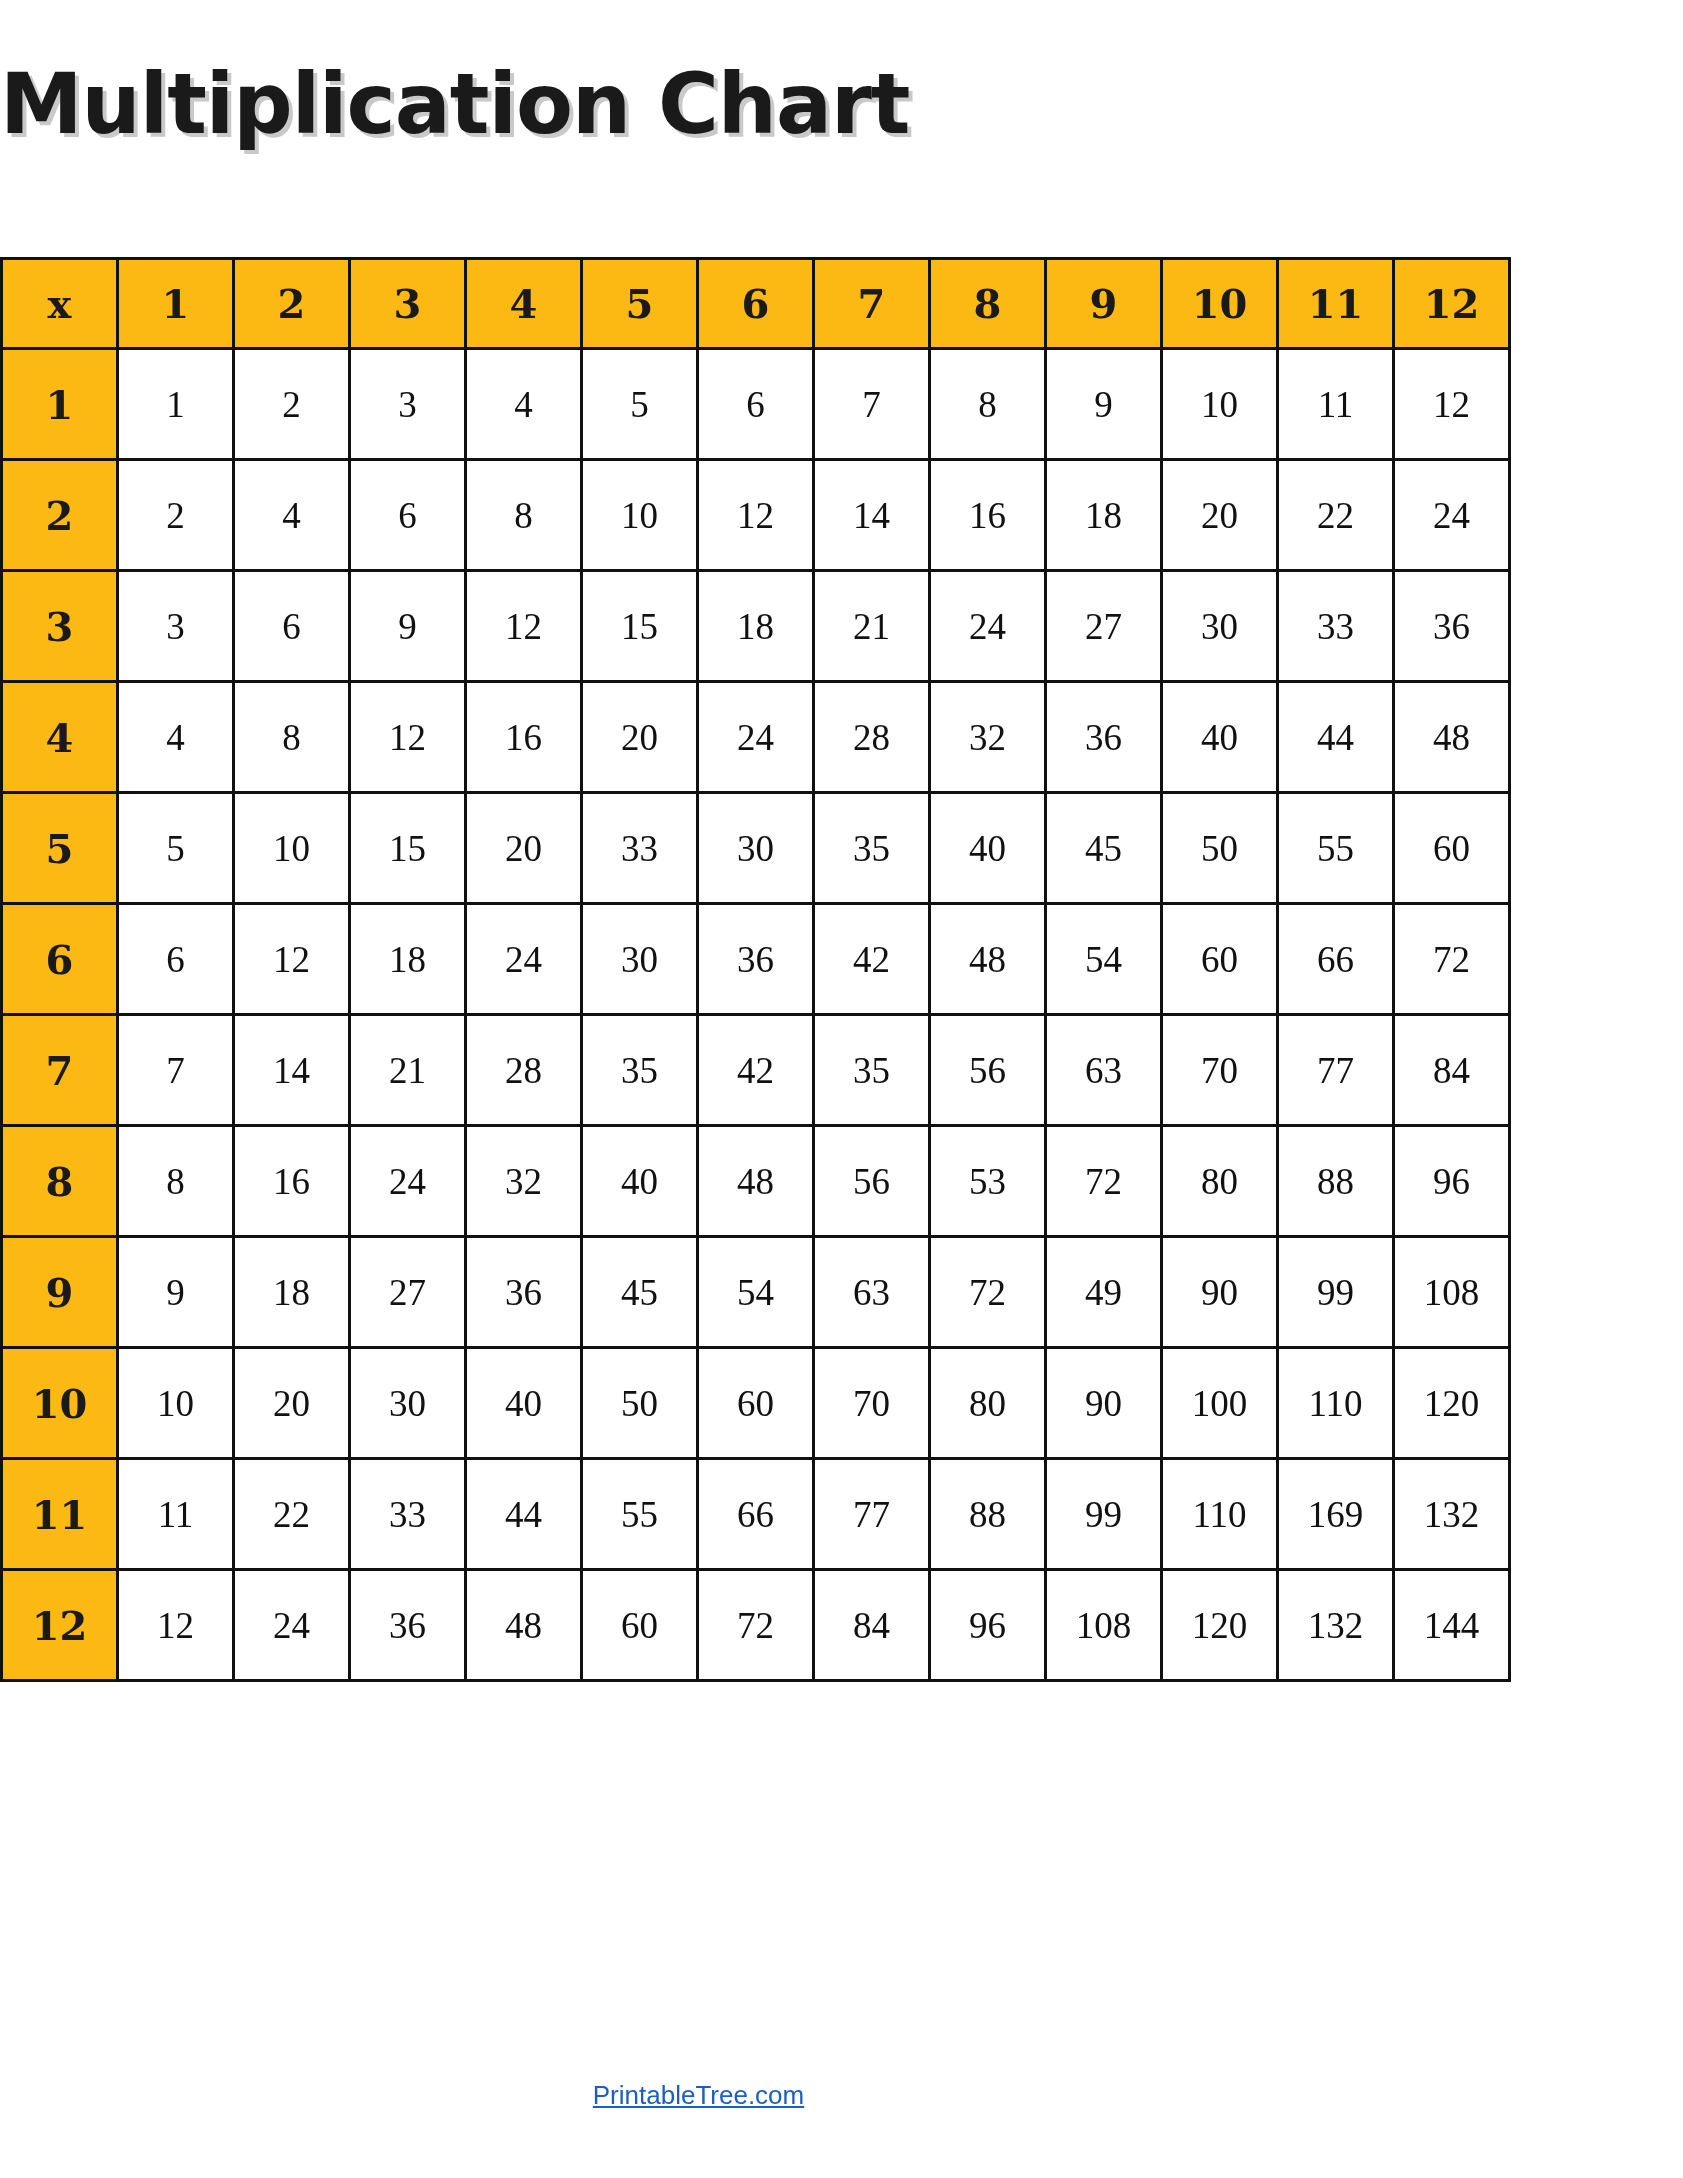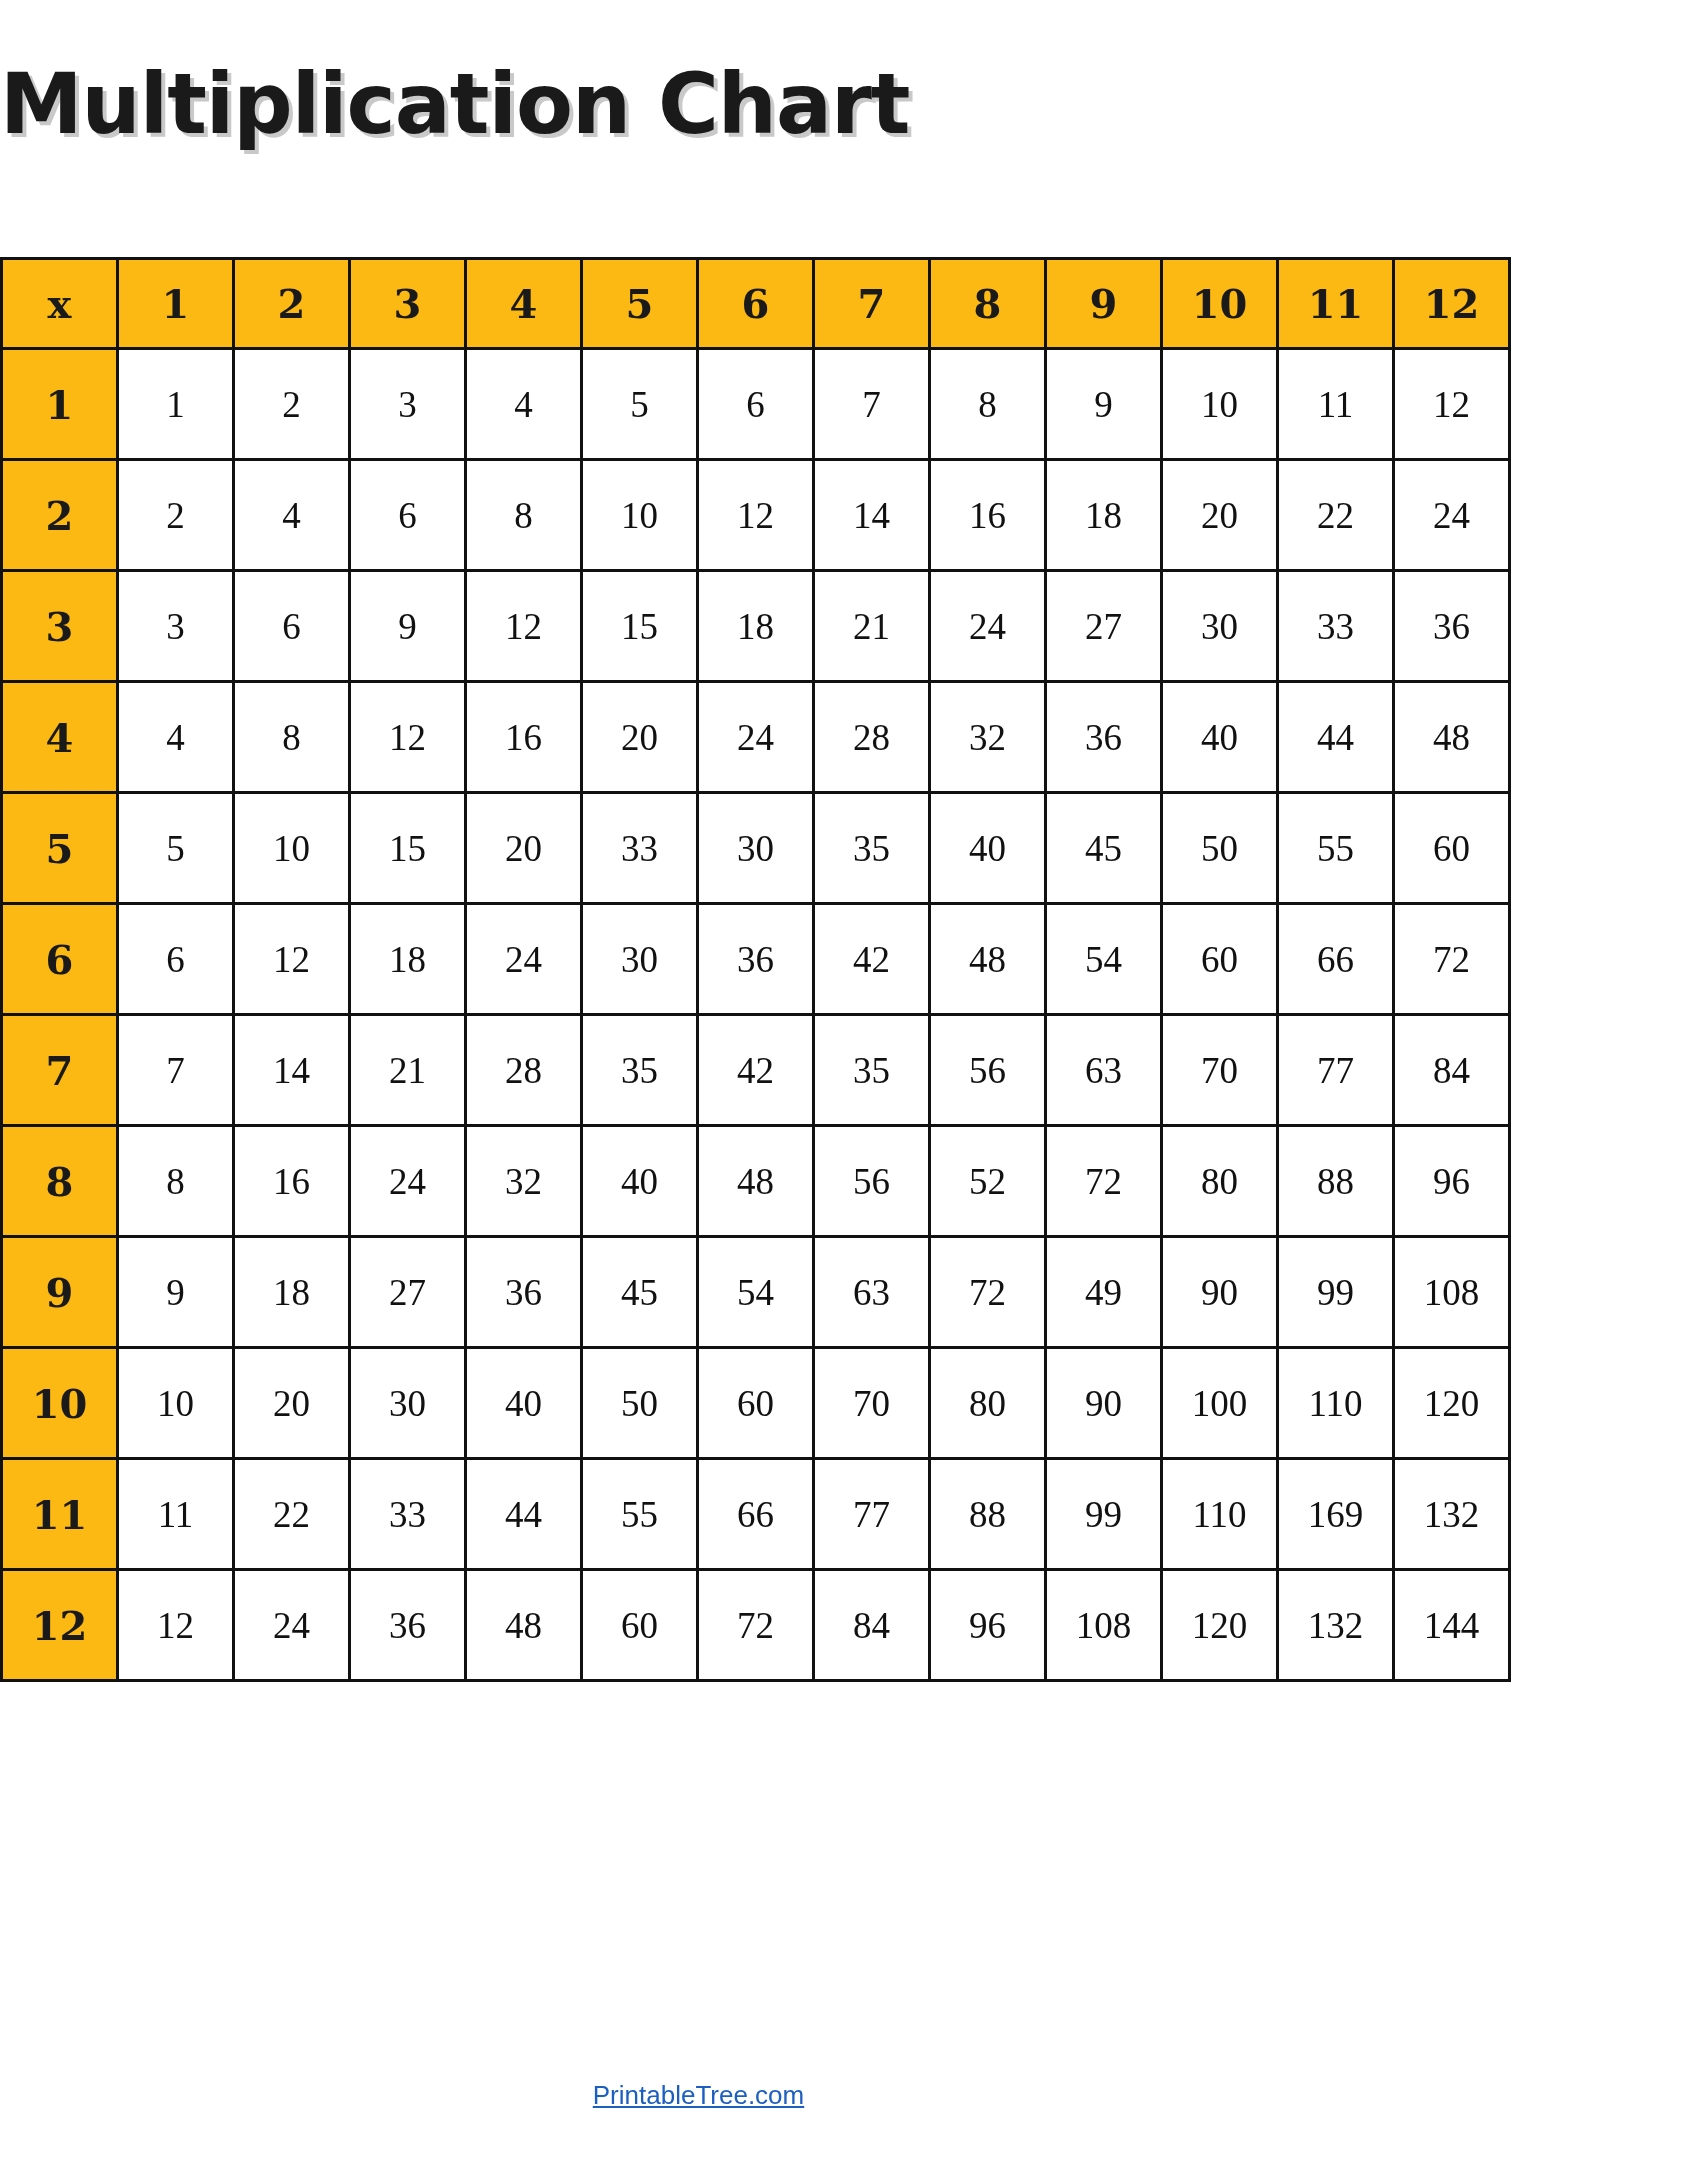--- a/index.html
+++ b/index.html
@@ -216,21 +216,21 @@
           </tr>
           <tr>
             <td class="hdr-row first-col">8</td>
             <td>8</td>
             <td>16</td>
             <td>24</td>
             <td>32</td>
             <td>40</td>
             <td>48</td>
             <td>56</td>
-            <td>52</td>
+            <td>53</td>
             <td>72</td>
             <td>80</td>
             <td>88</td>
             <td>96</td>
           </tr>
           <tr>
             <td class="hdr-row first-col">9</td>
             <td>9</td>
             <td>18</td>
             <td>27</td>

